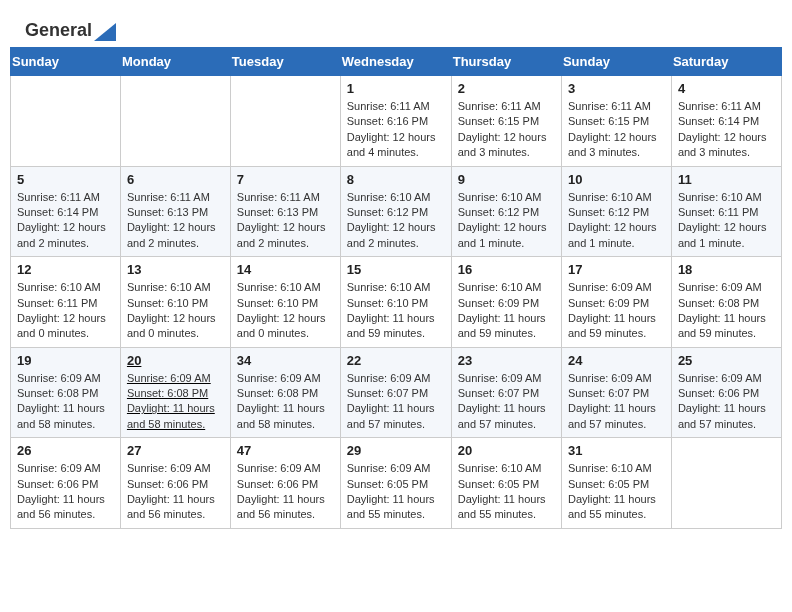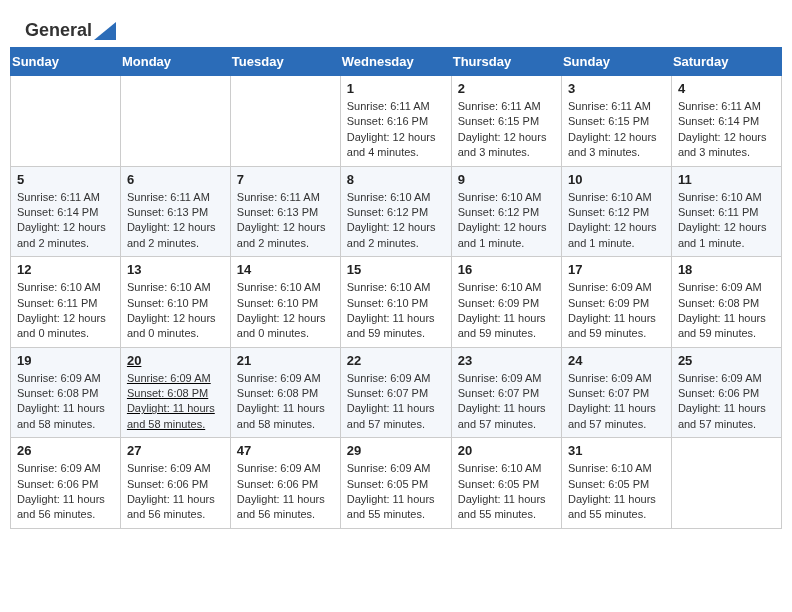--- a/index.html
+++ b/index.html
@@ -71,21 +71,21 @@
     }
     .empty-cell {
       background: #fff !important;
     }
   </style>
 </head>
 <body>
 
 <div class="header">
   <div class="logo">
-    <div style="display:flex;align-items:center;">
+    <div style="display:flex;align-items:flex-end;">
       <span style="font-size:18px;font-weight:bold;color:#333;">General</span>
       <svg width="22" height="18" viewBox="0 0 22 18" style="margin-left:2px;">
         <polygon points="0,18 22,0 22,18" fill="#2b6cb8"></polygon>
       </svg>
     </div>
     <span style="font-size:18px;font-weight:bold;color:#2b6cb8;margin-top:-4px;margin-left:2px;"></span>
   </div>
   <div class="title-block">
     <div class="month-title"></div>
     <div class="location"></div>
@@ -249,21 +249,21 @@
 and 58 minutes.</div>
         </td>
         <td style="background: rgb(244, 247, 251); text-decoration: underline;">
           <div class="day-number">20</div>
           <div class="day-info" style="white-space: pre-line;">Sunrise: 6:09 AM
 Sunset: 6:08 PM
 Daylight: 11 hours
 and 58 minutes.</div>
         </td>
         <td style="background: rgb(244, 247, 251);">
-          <div class="day-number">21</div>
+          <div class="day-number">34</div>
           <div class="day-info" style="white-space: pre-line;">Sunrise: 6:09 AM
 Sunset: 6:08 PM
 Daylight: 11 hours
 and 58 minutes.</div>
         </td>
         <td style="background: rgb(244, 247, 251);">
           <div class="day-number">22</div>
           <div class="day-info" style="white-space: pre-line;">Sunrise: 6:09 AM
 Sunset: 6:07 PM
 Daylight: 11 hours

